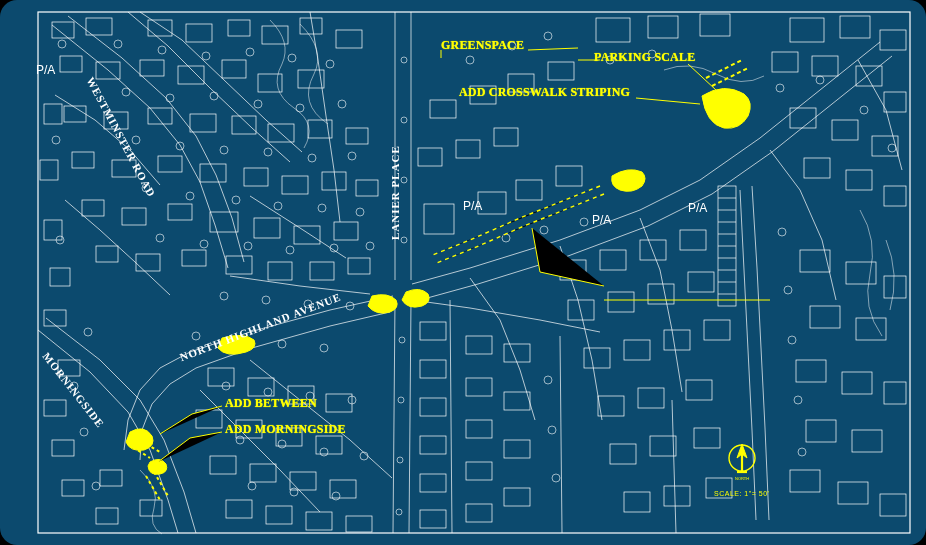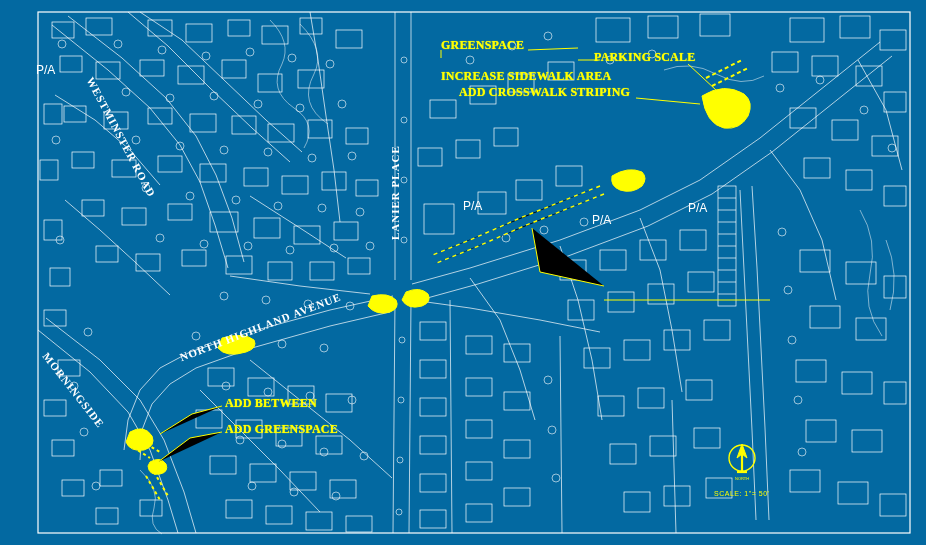--- a/index.html
+++ b/index.html
@@ -4,23 +4,24 @@
 <style>
   html, body {
     margin: 0;
     padding: 0;
     background: #000;
   }
   #page {
     position: relative;
     width: 926px;
     height: 545px;
-    background: #0369a1;
+    background: #0c4a6e;
     overflow: hidden;
     font-family: "Liberation Serif", serif;
+    border-radius: 17px;
   }
   svg.layer {
     position: absolute;
     left: 0;
     top: 0;
     width: 926px;
     height: 545px;
   }
   .annot {
     position: absolute;
@@ -419,24 +420,23 @@
     <g transform="translate(742,470)">
       <circle cx="0" cy="-12" r="13" fill="none" stroke="#ffff00" stroke-width="1.4"></circle>
       <path d="M0 -26 L5 -12 L0 -16 L-5 -12 Z" fill="#ffff00" stroke="#ffff00"></path>
       <path d="M0 -16 L0 2" stroke="#ffff00" stroke-width="2.2"></path>
       <path d="M-5 2 L5 2" stroke="#ffff00" stroke-width="2.2"></path>
     </g>
   </svg>
 
   <div class="annot" style="left:441px; top:38px;">GREENSPACE</div>
   <div class="annot" style="left:594px; top:50px;">PARKING SCALE</div>
-  <div class="annot" style="left:441px; top:69px;">INCREASE SIDEWALK AREA</div>
   <div class="annot" style="left:459px; top:85px;">ADD CROSSWALK STRIPING</div>
   <div class="annot" style="left:225px; top:396px;">ADD BETWEEN</div>
-  <div class="annot" style="left:225px; top:422px;">ADD GREENSPACE</div>
+  <div class="annot" style="left:225px; top:422px;">ADD MORNINGSIDE</div>
 
   <div class="streetlabel" style="left:95px; top:75px; transform: rotate(62deg); transform-origin: 0 0;">WESTMINSTER ROAD</div>
   <div class="streetlabel" style="left:389px; top:240px; transform: rotate(-90deg); transform-origin: 0 0;">LANIER PLACE</div>
   <div class="streetlabel" style="left:178px; top:352px; transform: rotate(-21deg); transform-origin: 0 0;">NORTH HIGHLAND AVENUE</div>
   <div class="streetlabel" style="left:50px; top:350px; transform: rotate(52deg); transform-origin: 0 0;">MORNINGSIDE</div>
 
   <div class="palabel" style="left:36px; top:63px;">P/A</div>
   <div class="palabel" style="left:463px; top:199px;">P/A</div>
   <div class="palabel" style="left:592px; top:213px;">P/A</div>
   <div class="palabel" style="left:688px; top:201px;">P/A</div>

